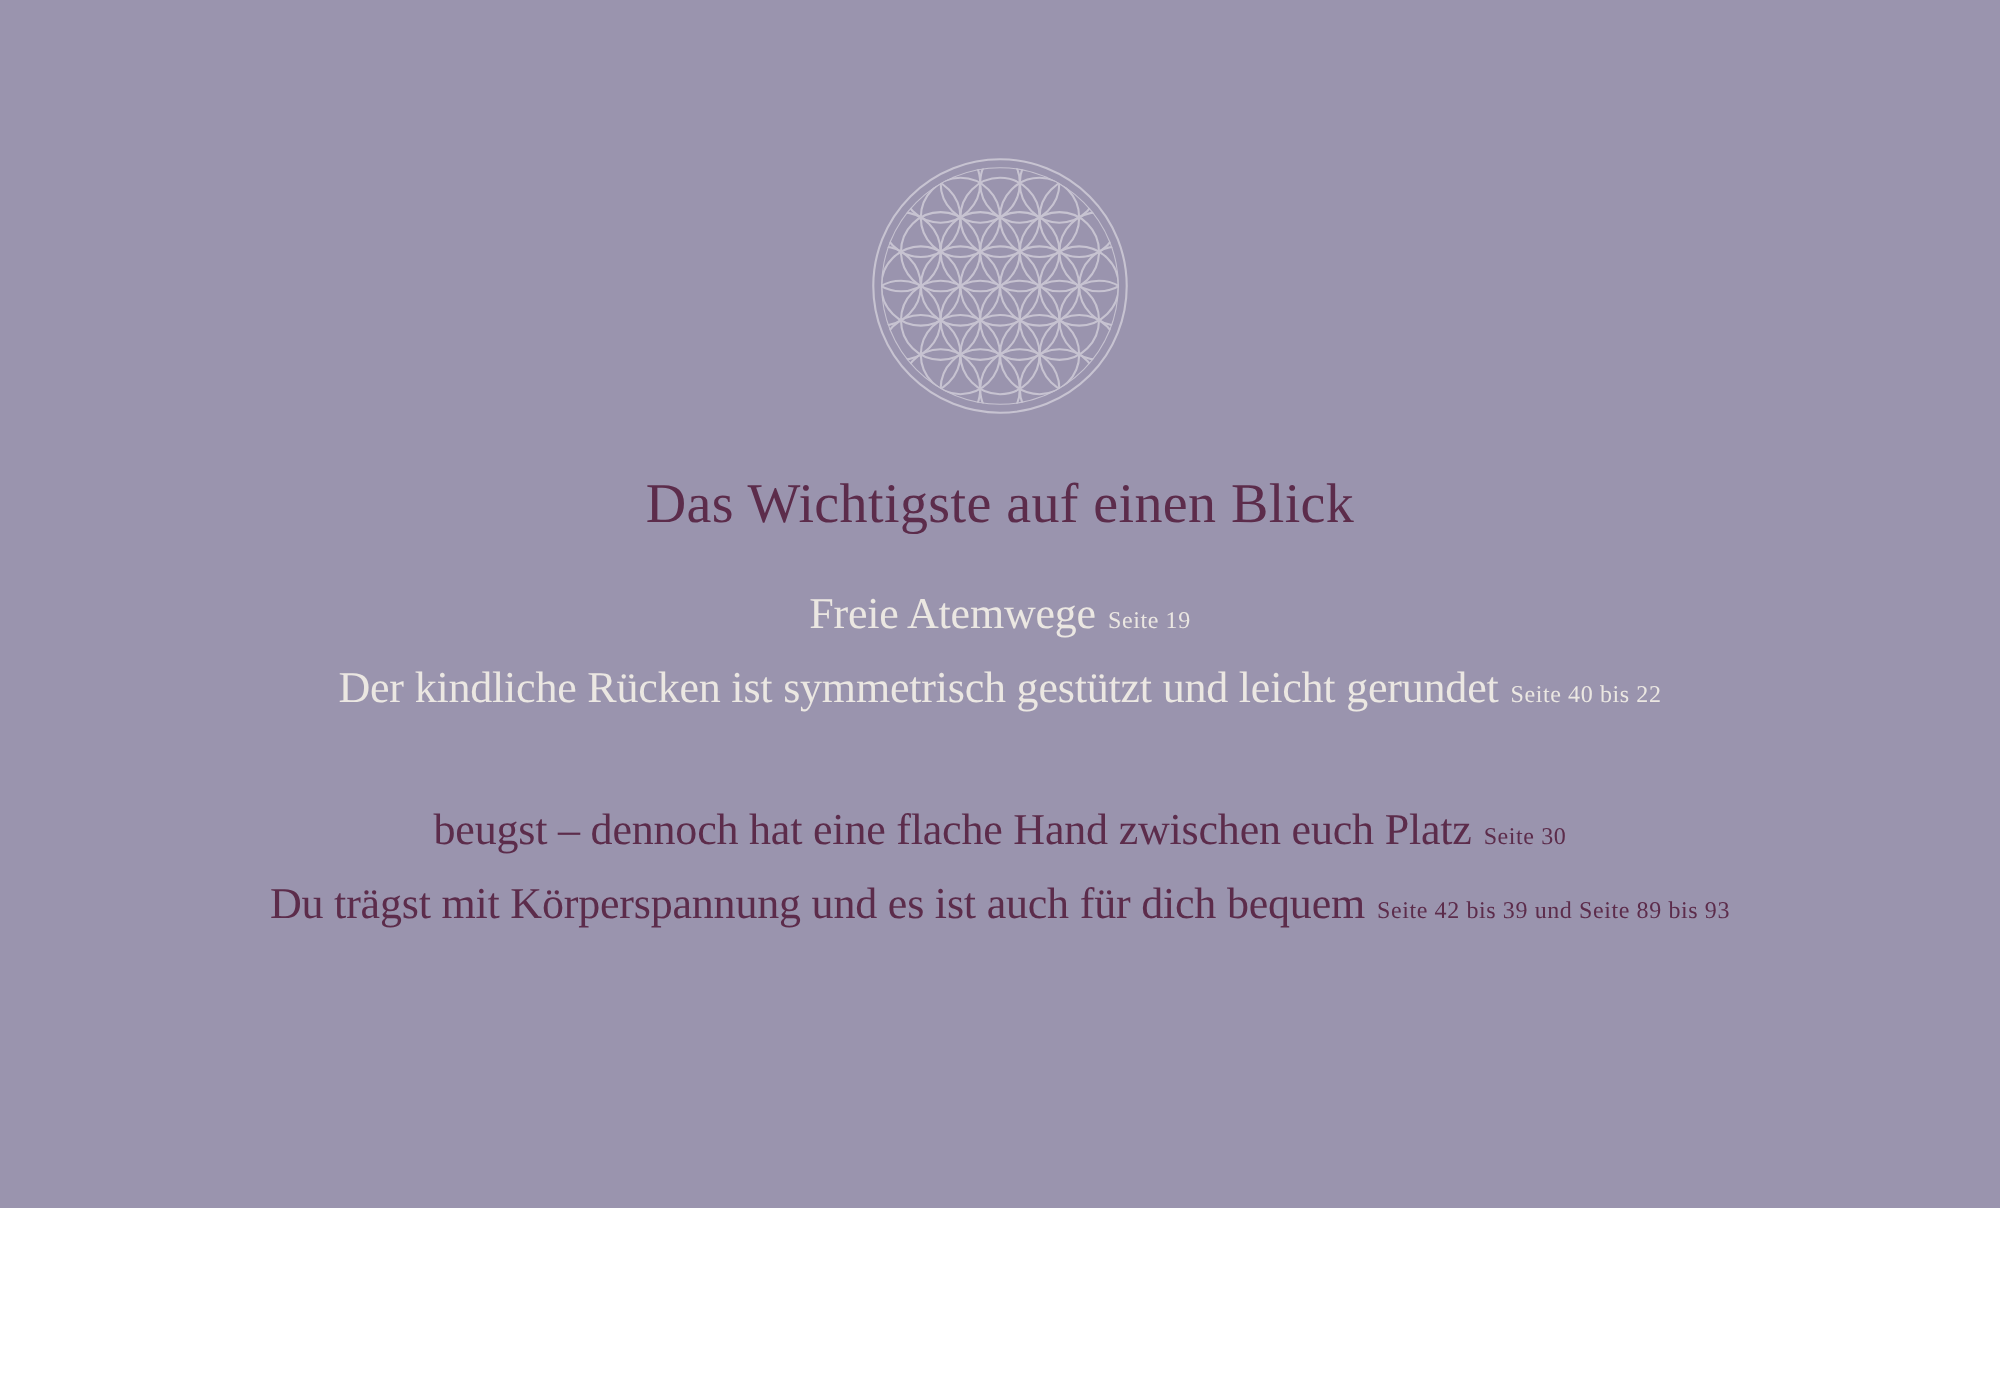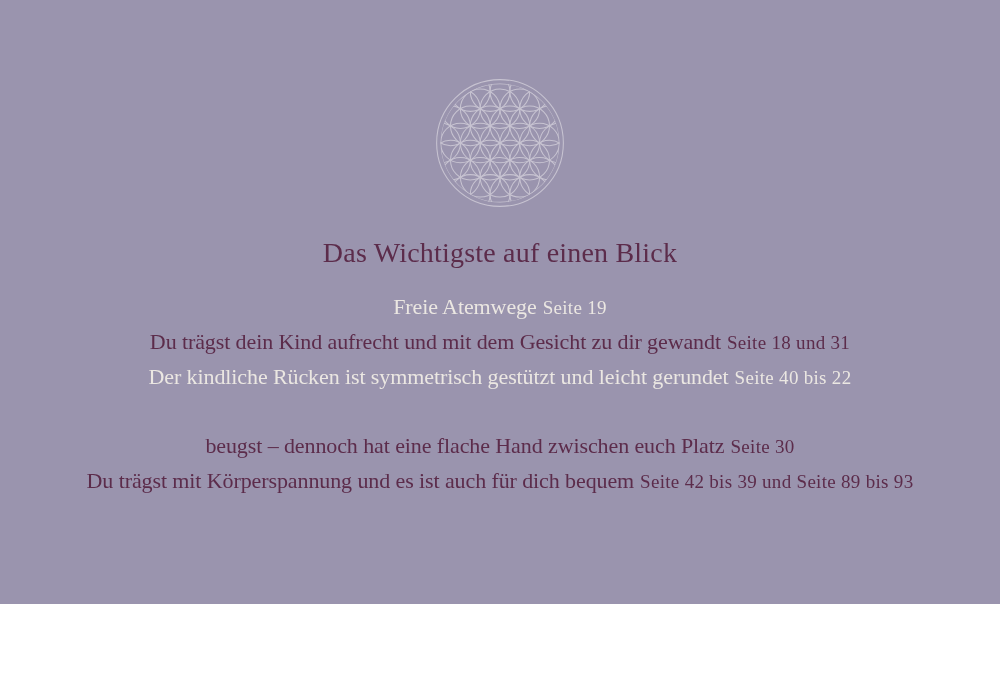--- a/index.html
+++ b/index.html
@@ -36,21 +36,21 @@
   }
   .item {
     margin: 0;
     font-size: 22px;
     line-height: 34px;
     letter-spacing: -0.1px;
   }
   .item.dark  { color: var(--dark-text, #5c2c4b); }
   .item.light { color: var(--light-text, #ebe7e2); }
   .ref {
-    font-size: 19px;
+    font-size: 12px;
     letter-spacing: 0.3px;
     margin-left: 6px;
     white-space: nowrap;
   }
 </style>
 </head>
 <body>
 
 <div class="page">
 
@@ -102,21 +102,20 @@
       </g>
       <circle cx="0" cy="0" r="96" fill="none" stroke="#c7c3d1" stroke-width="1.6"></circle>
     </svg>
 
   <h1 class="title">Das Wichtigste auf einen Blick</h1>
 
   <div class="list">
 
     <p class="item light"><span>Freie Atemwege</span><span class="ref">Seite 19</span></p>
 
-    <p class="item dark"><span>Du trägst dein Kind aufrecht und mit dem Gesicht zu dir gewandt</span><span class="ref">Seite 18 und 31</span></p>
 
     <p class="item light"><span>Der kindliche Rücken ist symmetrisch gestützt und leicht gerundet</span><span class="ref">Seite 40 bis 22</span></p>
 
     <p class="item dark"><br><span>beugst – dennoch hat eine flache Hand zwischen euch Platz</span><span class="ref">Seite 30</span></p>
 
 
 
 
     <p class="item dark"><span>Du trägst mit Körperspannung und es ist auch für dich bequem</span><span class="ref">Seite 42 bis 39 und Seite 89 bis 93</span></p>
 

